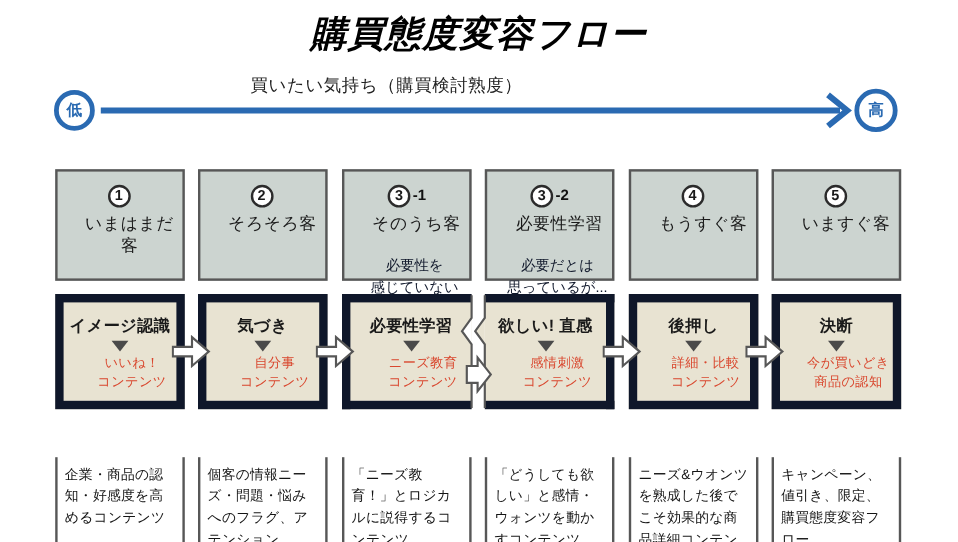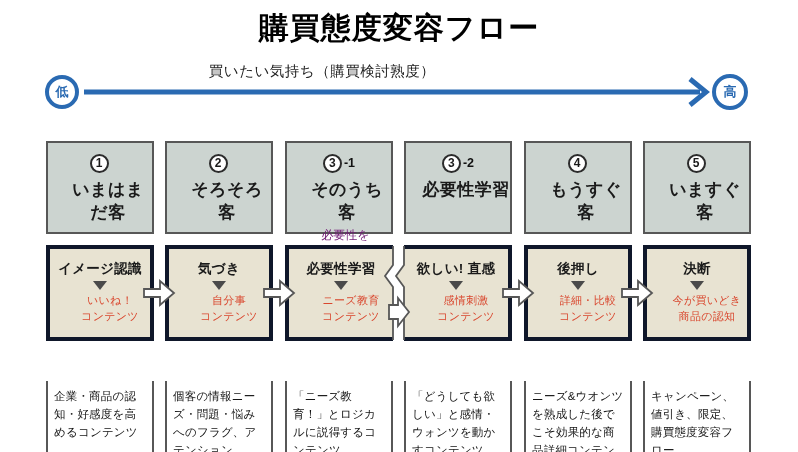--- a/index.html
+++ b/index.html
@@ -1,46 +1,46 @@
 <!DOCTYPE html>
 <html><head>
 <meta charset="utf-8">
 <style>
   * { margin:0; padding:0; box-sizing:border-box; }
   html,body { background:#fff; }
   body { font-family:"Liberation Sans","DejaVu Sans",sans-serif; color:#111; }
   .canvas { position:relative; width:798px; height:452px; background:#fff; overflow:hidden; margin:0 auto; }
 
   .title { position:absolute; top:8px; left:0; width:798px; text-align:center;
-           font-size:30px; font-weight:900; letter-spacing:1px; color:#000; }
+           font-size:30px; font-weight:900; letter-spacing:1px; color:#000;font-style:italic; }
 
   .axis-label { position:absolute; top:62px; left:0; width:644px; text-align:center;
                 font-size:14.5px; font-weight:500; color:#222; letter-spacing:0.5px; }
   .axis-svg { position:absolute; top:72px; left:0; }
   .axis-circle { position:absolute; width:34px; height:34px; border:4px solid #2a6ab2;
                  border-radius:50%; background:#fff; display:flex; align-items:center;
                  justify-content:center; font-size:13px; font-weight:700; color:#2a6ab2; }
   .axis-circle.low  { left:45px; top:75px; }
   .axis-circle.high { left:712px; top:74px; width:36px; height:36px; }
 
   .column { position:absolute; top:141px; width:108px; }
 
   .stage-box { width:108px; height:93px; background:#ccd4d0; border:2px solid #575757;
                text-align:center; padding-top:10px; }
   .num-row { display:flex; align-items:center; justify-content:center; height:20px; }
   .num-circle { display:inline-flex; width:19px; height:19px; border:2px solid #2b2b2b;
                 border-radius:50%; background:#fff; align-items:center; justify-content:center;
                 font-size:12px; font-weight:700; color:#1a1a1a; line-height:1; }
   .num-suffix { font-size:12.5px; font-weight:700; margin-left:2px; }
-  .stage-name { margin-top:5px; font-size:17px; font-weight:700; color:#1a1a1a; letter-spacing:0.5px;padding-left:16px; }
-  .stage-note { margin-top:2px; font-size:12px; font-weight:500; color:#701a75;
+  .stage-name { margin-top:5px; font-size:14px; font-weight:400; color:#1a1a1a; letter-spacing:0.5px;padding-left:16px; }
+  .stage-note { margin-top:16px; font-size:12px; font-weight:500; color:#0f172a;
                 line-height:1.5; white-space:pre-line;padding-left:13px; }
 
   .content-box { position:absolute; top:104px; width:108px; height:96px; background:#e8e3d2;
-                 border:4px solid #0f172a; text-align:center; padding-top:11px; }
+                 border:7px solid #0f172a; text-align:center; padding-top:11px; }
   .column.no-right  .content-box { border-right:none; }
   .column.no-left   .content-box { border-left:none; }
   .step-label { font-size:13.5px; font-weight:700; color:#1a1a1a; letter-spacing:0.3px; }
   .tri-down { width:0; height:0; border-left:7px solid transparent; border-right:7px solid transparent;
               border-top:9px solid #4a4a4a; margin:3px auto 3px; }
   .content-label { font-size:11px; font-weight:400; color:#d9472e; line-height:1.45;
                    white-space:pre-line; letter-spacing:0.3px;margin-left:20px; }
 
   .desc-box { position:absolute; top:198px; width:108px; height:86px; background:#fff;
               border:2px solid #575757; border-top:none;margin-top:42px; }
@@ -132,20 +132,22 @@
     </div>
   </div>
 
   <div class="column no-left" style="left:404px">
     <div class="stage-box">
       <div class="num-row">
         <span class="num-circle">3</span>
         <span class="num-suffix">-2</span>
       </div>
       <div class="stage-name">必要性学習</div>
+      <div class="stage-note">必要だとは
+思っているが...</div>
     </div>
     <div class="content-box">
       <div class="step-label">欲しい! 直感</div>
       <div class="tri-down"></div>
       <div class="content-label">感情刺激
 コンテンツ</div>
     </div>
     <div class="desc-box">
       <div class="desc-text">「どうしても欲しい」と感情・ウォンツを動かすコンテンツ</div>
     </div>

